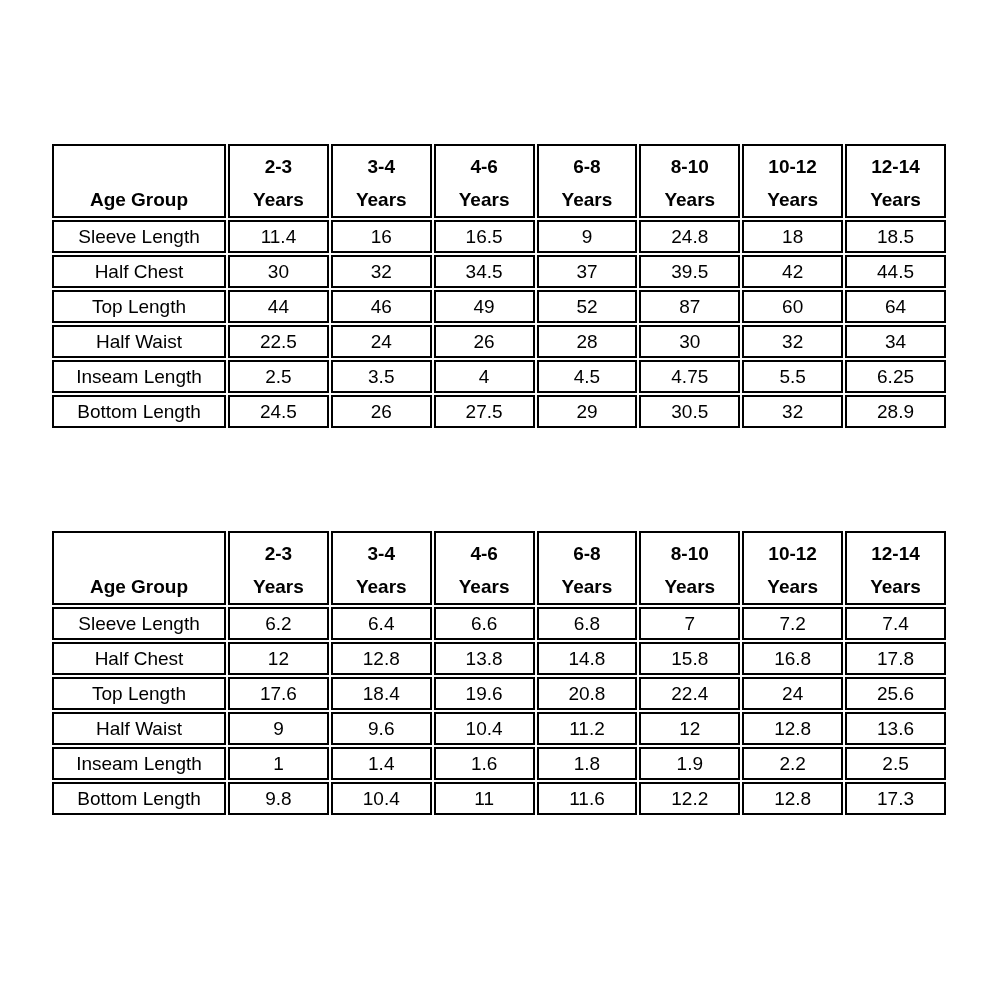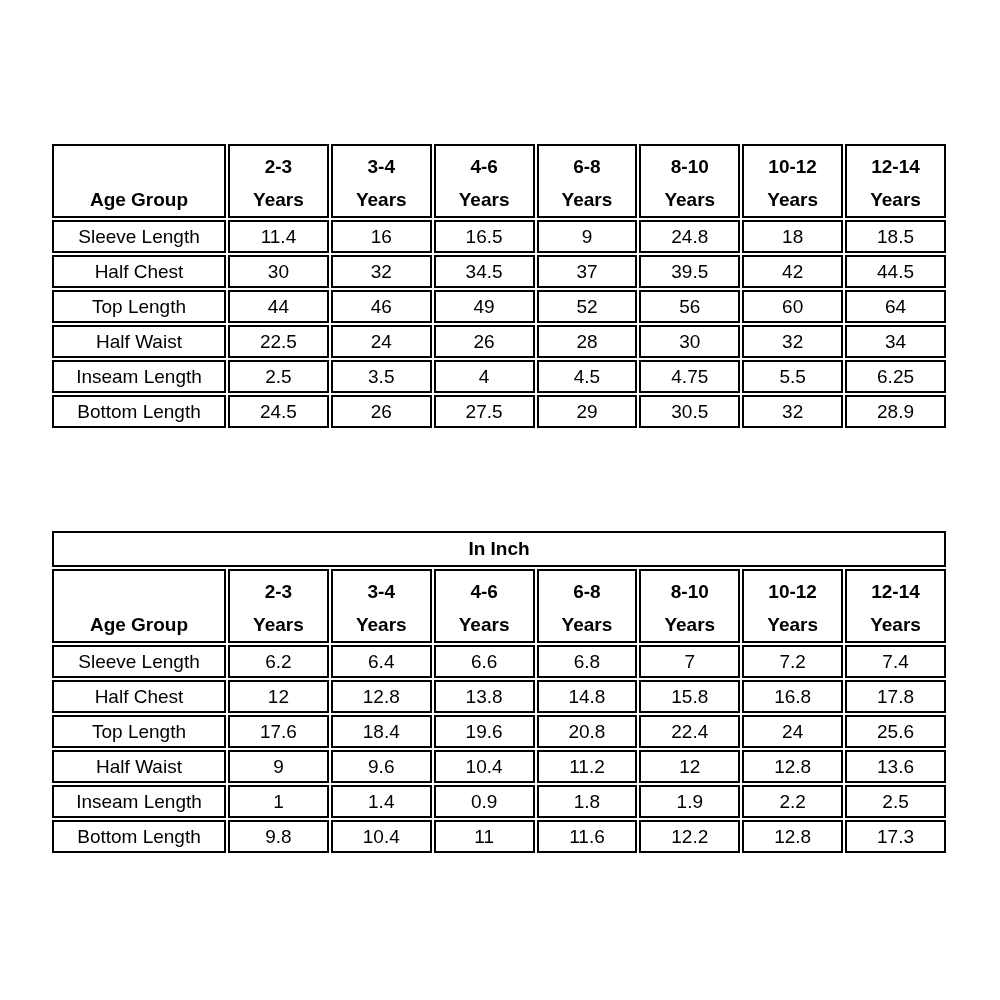--- a/index.html
+++ b/index.html
@@ -111,21 +111,21 @@
           <td>39.5</td>
           <td>42</td>
           <td>44.5</td>
         </tr>
         <tr>
           <td>Top Length</td>
           <td>44</td>
           <td>46</td>
           <td>49</td>
           <td>52</td>
-          <td>56</td>
+          <td>87</td>
           <td>60</td>
           <td>64</td>
         </tr>
         <tr>
           <td>Half Waist</td>
           <td>22.5</td>
           <td>24</td>
           <td>26</td>
           <td>28</td>
           <td>30</td>
@@ -156,23 +156,20 @@
   </table>
 </div>
 
 <div class="chart-block" id="table-inch">
   <table>
     <colgroup>
       <col style="width:174px">
       <col span="7">
     </colgroup>
     <thead>
-      <tr>
-        <td colspan="8" class="title-cell">In Inch</td>
-      </tr>
       <tr class="header-row">
           <td>Age Group</td>
           <td>
             <div class="line1">2-3</div>
             <div class="line2">Years</div>
           </td>
           <td>
             <div class="line1">3-4</div>
             <div class="line2">Years</div>
           </td>
@@ -236,21 +233,21 @@
           <td>10.4</td>
           <td>11.2</td>
           <td>12</td>
           <td>12.8</td>
           <td>13.6</td>
         </tr>
         <tr>
           <td>Inseam Length</td>
           <td>1</td>
           <td>1.4</td>
-          <td>0.9</td>
+          <td>1.6</td>
           <td>1.8</td>
           <td>1.9</td>
           <td>2.2</td>
           <td>2.5</td>
         </tr>
         <tr>
           <td>Bottom Length</td>
           <td>9.8</td>
           <td>10.4</td>
           <td>11</td>

